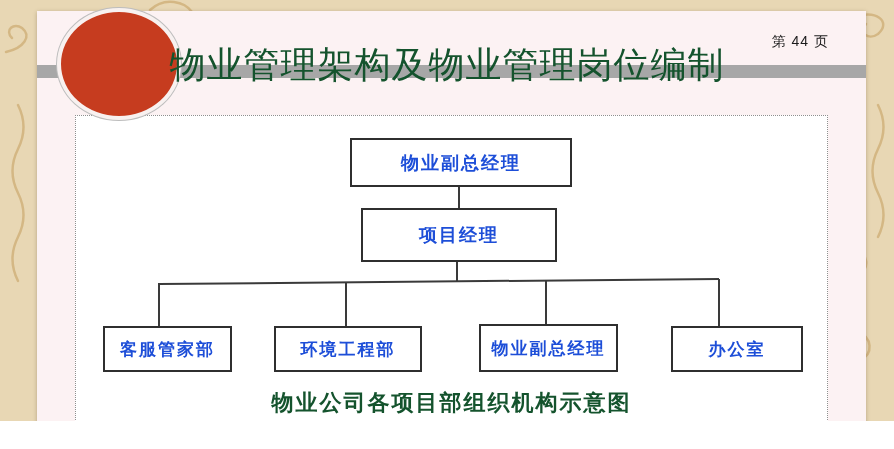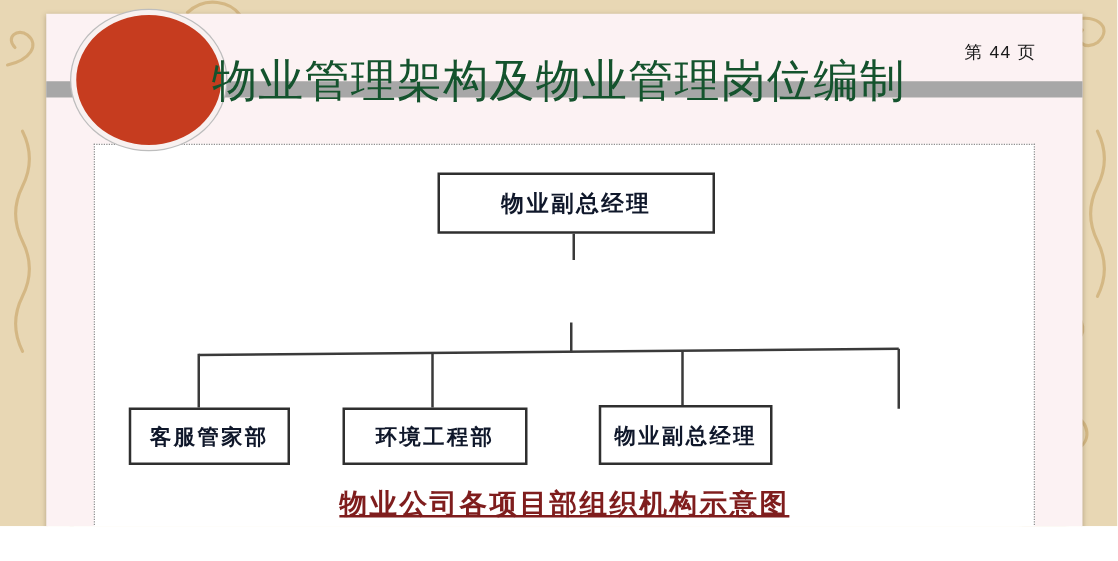--- a/index.html
+++ b/index.html
@@ -32,32 +32,32 @@
     font-size:36px;font-weight:normal;color:#14532d;letter-spacing:1px;
     white-space:nowrap;
   }
   .content{
     position:absolute;left:38px;top:104px;width:751px;height:307px;
     background:#ffffff;border:1px dotted #8f8f8f;
   }
   .connectors{position:absolute;left:0;top:0;}
   .node{
     position:absolute;display:flex;align-items:center;justify-content:center;
-    background:#fff;border:2px solid #2f2f2f;color:#0f172a;
+    background:#fff;border:2px solid #2f2f2f;color:#1d4ed8;
     font-size:17px;font-weight:bold;letter-spacing:2px;white-space:nowrap;
   }
   .node-deputy{left:274px;top:22px;width:218px;height:45px;font-size:18px;}
   .node-pm{left:285px;top:92px;width:192px;height:50px;font-size:18px;}
   .node-d1{left:27px;top:210px;width:125px;height:42px;}
   .node-d2{left:198px;top:210px;width:144px;height:42px;}
   .node-d3{left:403px;top:208px;width:135px;height:44px;}
   .node-d4{left:595px;top:210px;width:128px;height:42px;}
   .caption{
     position:absolute;left:0;top:272px;width:100%;text-align:center;
-    font-size:22px;font-weight:bold;color:#7f1d1d;letter-spacing:2px;text-decoration:underline;
+    font-size:22px;font-weight:bold;color:#14532d;letter-spacing:2px;
   }
 </style>
 </head>
 <body>
 
 <div class="canvas">
 
   <svg class="ornaments" width="894" height="449" viewBox="0 0 894 449">
     <g stroke="#c49e5e" fill="none" stroke-width="2.5" opacity="0.55" stroke-linecap="round">
       <path d="M6,52 C24,48 32,36 22,28 C14,22 4,30 12,38"></path>
@@ -86,23 +86,25 @@
           <line x1="381" y1="142" x2="381" y2="166"></line>
           <line x1="83" y1="168" x2="643" y2="163"></line>
           <line x1="83" y1="167" x2="83" y2="211"></line>
           <line x1="270" y1="166" x2="270" y2="211"></line>
           <line x1="470" y1="165" x2="470" y2="209"></line>
           <line x1="643" y1="163" x2="643" y2="211"></line>
         </g>
       </svg>
 
       <div class="node node-deputy">物业副总经理</div>
+      <div class="node node-pm">项目经理</div>
       <div class="node node-d1">客服管家部</div>
       <div class="node node-d2">环境工程部</div>
       <div class="node node-d3">物业副总经理</div>
+      <div class="node node-d4">办公室</div>
 
       <div class="caption">物业公司各项目部组织机构示意图</div>
     </div>
 
     <div class="red-circle"></div>
 
     <h1 class="slide-title">物业管理架构及物业管理岗位编制</h1>
 
   </div>
 </div>

